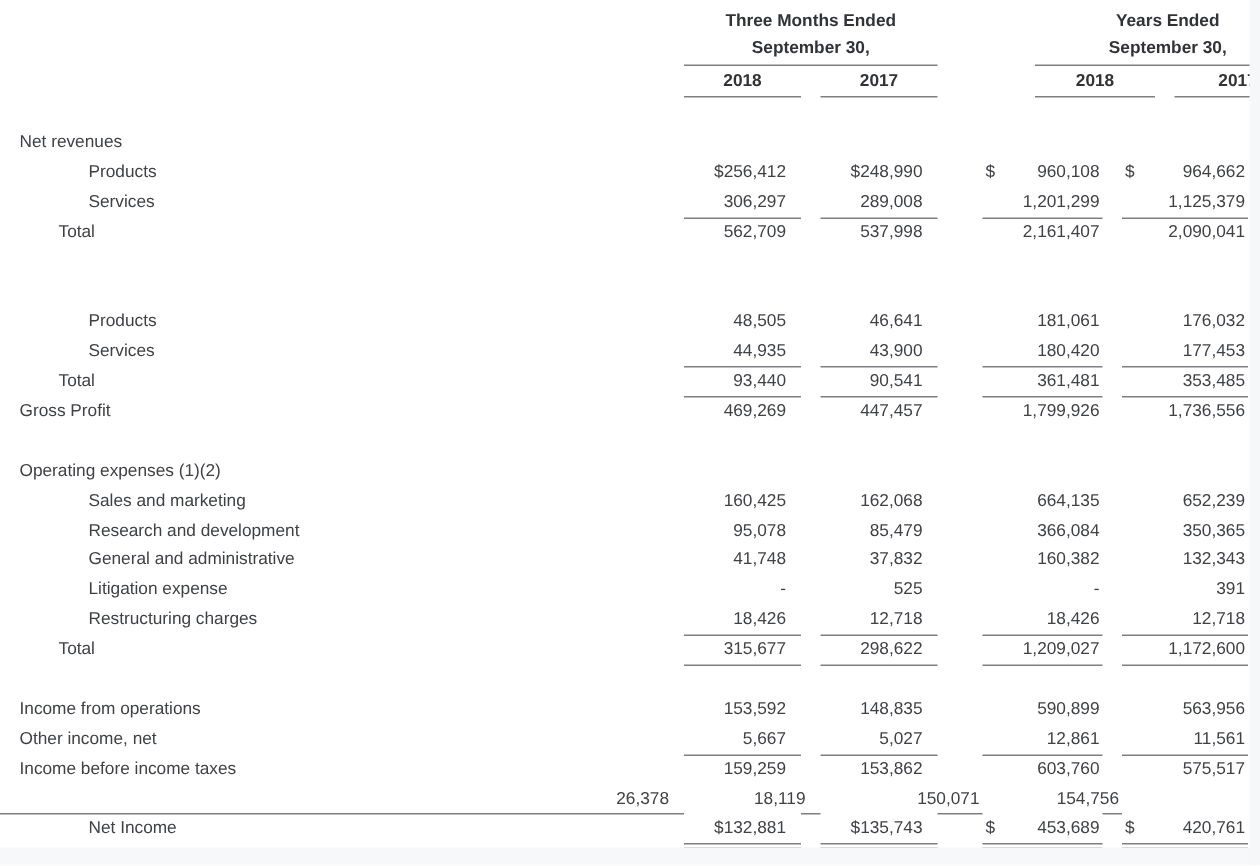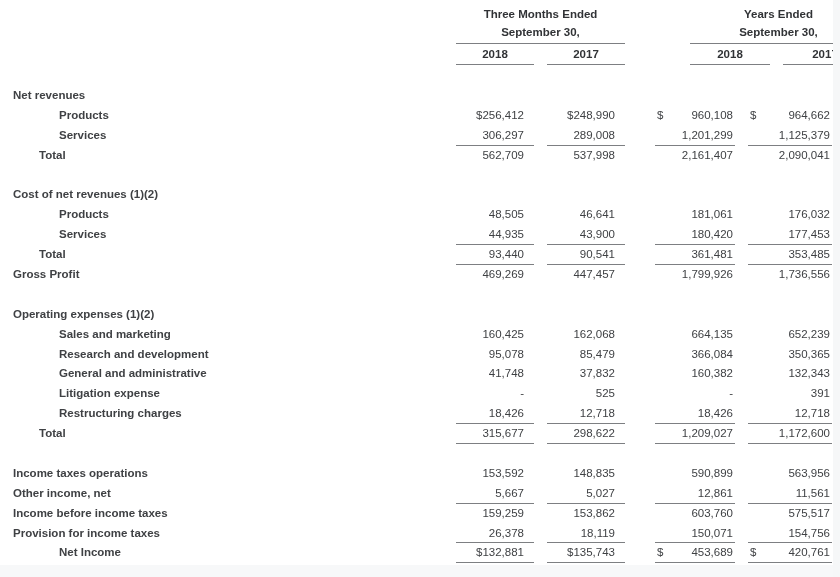--- a/index.html
+++ b/index.html
@@ -42,21 +42,20 @@
   #rows{position:absolute;left:0;top:85px;width:832px;}
   .brow{
     display:grid;
     grid-template-columns:456px 78px 13px 78px 30px 80px 13px 84px;
     height:19.9px;
   }
   .lbl{
     align-self:center;
     white-space:nowrap;
     overflow:hidden;
-    font-weight:bold;
   }
   .ind0{padding-left:13px;}
   .ind1{padding-left:27px;margin-left:32px;}
   .ind2{padding-left:39px;}
   .cell{
     height:100%;
     display:flex;align-items:center;justify-content:flex-end;
     white-space:nowrap;
   }
   .cell.cAB{padding-right:10px;}
@@ -140,21 +139,20 @@
         <div class="cell cAB">562,709</div>
         <div></div>
         <div class="cell cAB">537,998</div>
         <div></div>
         <div class="cell cCD">2,161,407</div>
         <div></div>
         <div class="cell cCD">2,090,041</div>
       </div>
       <div class="spacer"></div>
       <div class="brow">
-        <div class="lbl ind0">Cost of net revenues (1)(2)</div>
         <div class="cell cAB"></div>
         <div></div>
         <div class="cell cAB"></div>
         <div></div>
         <div class="cell cCD"></div>
         <div></div>
         <div class="cell cCD"></div>
       </div>
       <div class="brow">
         <div class="lbl ind1">Products</div>
@@ -262,21 +260,21 @@
         <div class="cell cAB ru">315,677</div>
         <div></div>
         <div class="cell cAB ru">298,622</div>
         <div></div>
         <div class="cell cCD ru">1,209,027</div>
         <div></div>
         <div class="cell cCD ru">1,172,600</div>
       </div>
       <div class="spacer"></div>
       <div class="brow">
-        <div class="lbl ind0">Income taxes operations</div>
+        <div class="lbl ind0">Income from operations</div>
         <div class="cell cAB">153,592</div>
         <div></div>
         <div class="cell cAB">148,835</div>
         <div></div>
         <div class="cell cCD">590,899</div>
         <div></div>
         <div class="cell cCD">563,956</div>
       </div>
       <div class="brow">
         <div class="lbl ind0">Other income, net</div>
@@ -292,21 +290,20 @@
         <div class="lbl ind0">Income before income taxes</div>
         <div class="cell cAB">159,259</div>
         <div></div>
         <div class="cell cAB">153,862</div>
         <div></div>
         <div class="cell cCD">603,760</div>
         <div></div>
         <div class="cell cCD">575,517</div>
       </div>
       <div class="brow">
-        <div class="lbl ind0">Provision for income taxes</div>
         <div class="cell cAB ru">26,378</div>
         <div></div>
         <div class="cell cAB ru">18,119</div>
         <div></div>
         <div class="cell cCD ru">150,071</div>
         <div></div>
         <div class="cell cCD ru">154,756</div>
       </div>
       <div class="brow">
         <div class="lbl ind1">Net Income</div>

